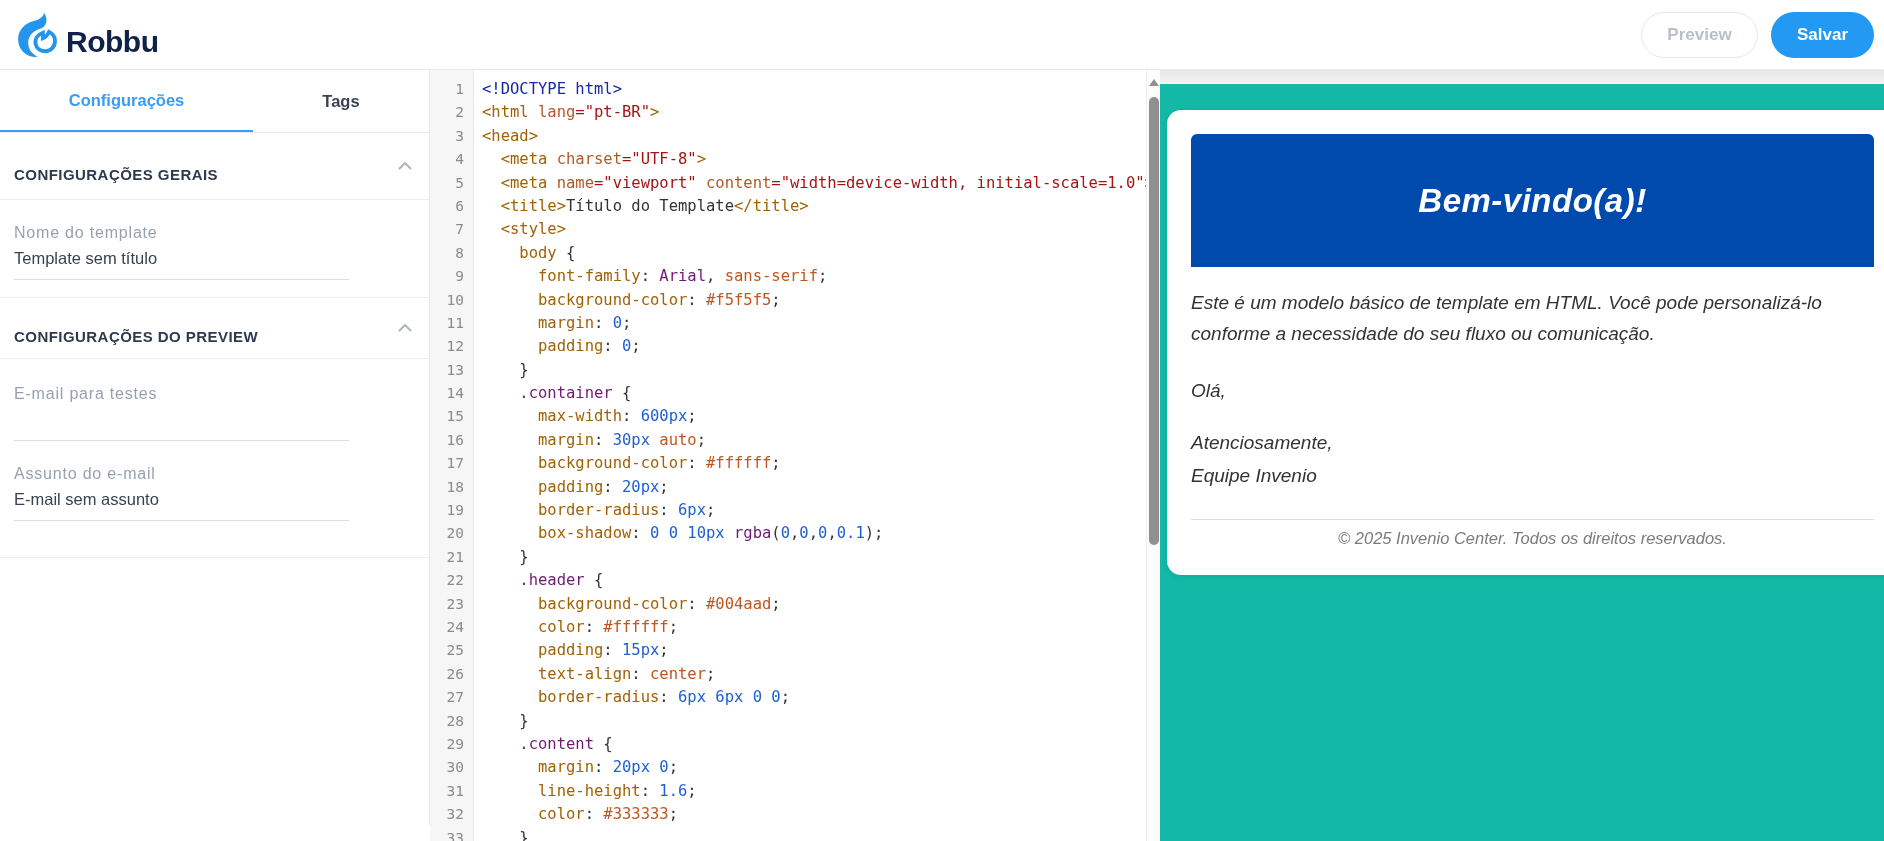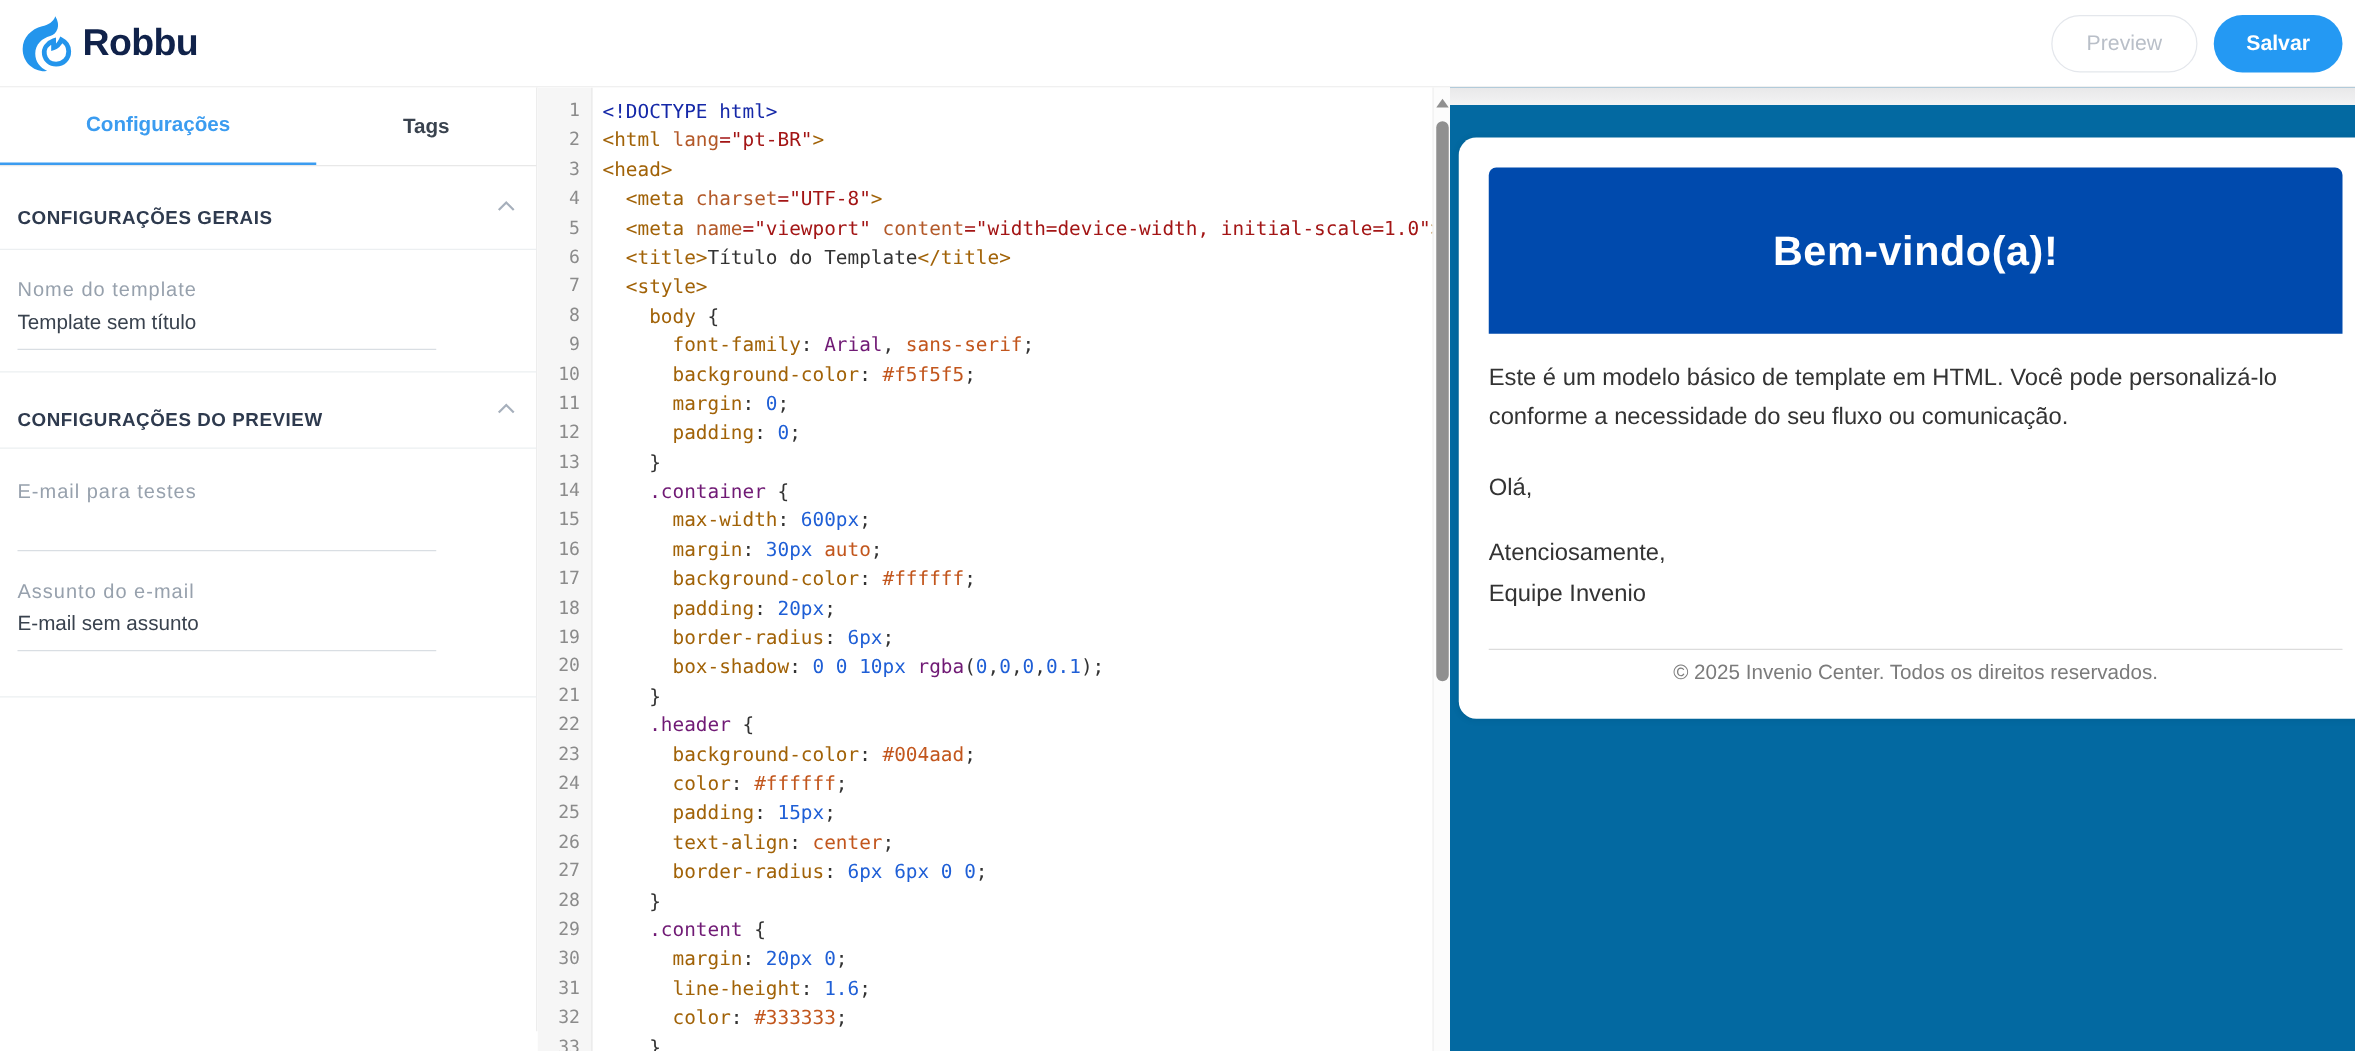--- a/index.html
+++ b/index.html
@@ -3,26 +3,26 @@
 <meta charset="utf-8">
 <style>
   * { box-sizing: border-box; margin: 0; padding: 0; }
   html,body { width:1884px; height:841px; overflow:hidden; background:#fff;
               font-family:"Liberation Sans", sans-serif; }
   #app { position:relative; width:1884px; height:841px; }
 
   
   .topbar { position:absolute; left:0; top:0; right:0; height:70px; background:#fff;
             border-bottom:1px solid #ebebeb; display:flex; align-items:center; }
-  .brandwrap { display:flex; align-items:center; gap:8px; padding-left:14px; }
+  .brandwrap { display:flex; align-items:flex-end; gap:8px; padding-left:14px; }
   .brand { font-size:30px; font-weight:800; color:#10224a; letter-spacing:-0.5px; }
   .topbtns { margin-left:auto; display:flex; gap:13px; padding-right:10px; }
   .btn { height:46px; border-radius:23px; font-size:17px; display:flex; align-items:center;
          justify-content:center; cursor:pointer; font-family:"Liberation Sans",sans-serif; }
-  .btn-preview { width:117px; background:#fff; border:1.5px solid #e4e7ec; color:#b9bfc8; font-weight:400; }
+  .btn-preview { width:117px; background:#fff; border:1.5px solid #e4e7ec; color:#b9bfc8; font-weight:700; }
   .btn-save { width:103px; border:none; color:#fff; font-weight:700; }
 
   
   .sidebar { position:absolute; left:0; top:70px; bottom:16px; width:430px; background:#fff;
              border-right:1px solid #e8e8e8; }
   .tabs { display:flex; height:63px; border-bottom:1px solid #e8e8e8; }
   .tab { display:flex; align-items:center; justify-content:center; font-size:16.5px;
          font-weight:700; cursor:pointer; }
   .tab-active { width:253px; color:#3b9cf0; border-bottom:2px solid #3b9cf0; }
   .tab-idle { width:176px; color:#39424e; }
@@ -57,21 +57,21 @@
 
   
   .vscroll { position:absolute; left:1146px; top:70px; bottom:0; width:14px; background:#fcfcfc;
              border-left:1px solid #efefef; }
   .vs-arrow { width:0; height:0; border-left:5px solid transparent; border-right:5px solid transparent;
               border-bottom:7px solid #909090; margin:9px auto 0; }
   .vs-thumb { position:absolute; left:2px; top:27px; width:10px; height:448px; background:#909090;
               border-radius:5px; }
 
   
-  .preview { position:absolute; left:1160px; right:0; top:70px; bottom:0; background:#0369a1; }
+  .preview { position:absolute; left:1160px; right:0; top:70px; bottom:0; background:#14b8a6;font-style:italic; }
   .preview::before { content:""; position:absolute; left:0; right:0; top:0; height:14px;
                      background:linear-gradient(#e8e8e9, #f3f3f4); }
   .card { position:absolute; left:7px; top:40px; right:-14px; height:465px; background:#fff;
           border-radius:14px; box-shadow:0 1px 6px rgba(0,0,0,.08); padding:24px;
           font-family:"Liberation Sans",sans-serif; }
   .mail-header { height:133px; border-radius:6px 6px 0 0; display:flex; align-items:center;
                  justify-content:center; }
   .mail-header h1 { color:#fff; font-size:33px; font-weight:700; letter-spacing:.5px; }
   .mail-p { font-size:19px; color:#333; line-height:1.62; }
   .m26 { margin-top:26px; } .m21 { margin-top:21px; }

